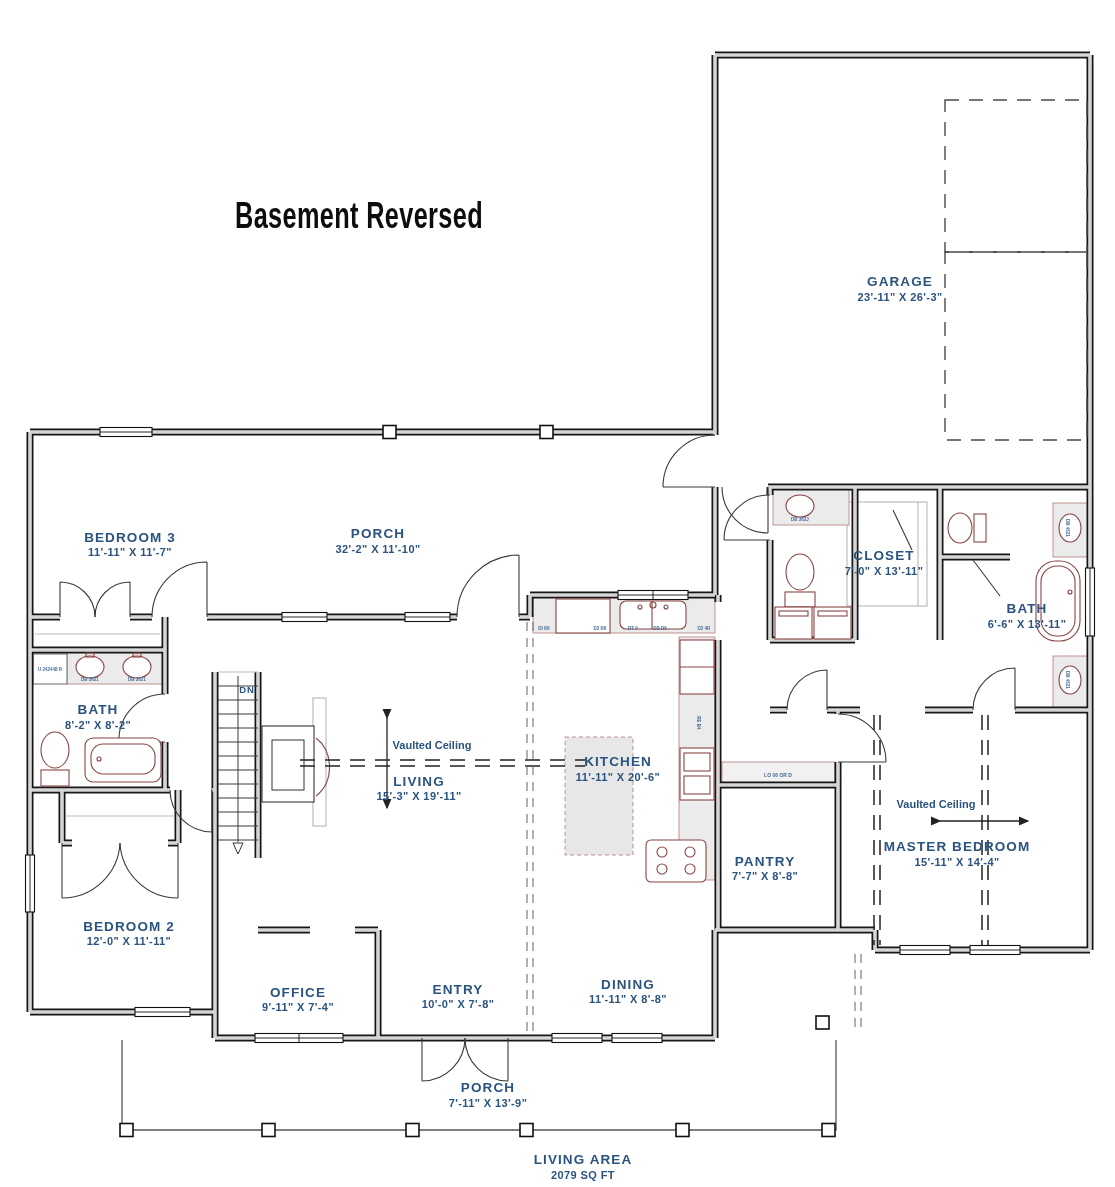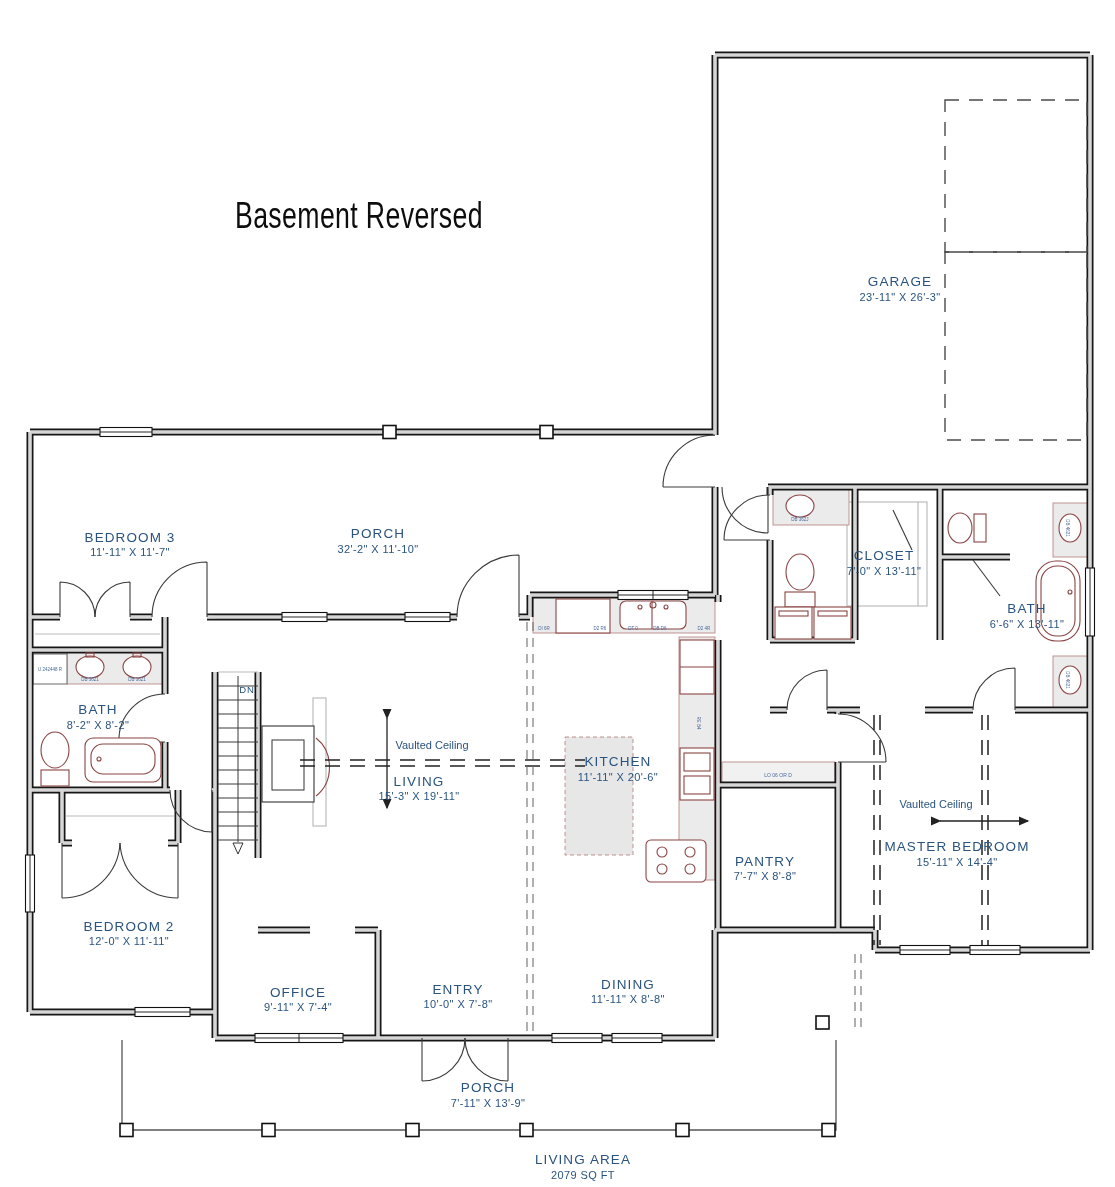--- a/index.html
+++ b/index.html
@@ -1,16 +1,16 @@
 <!DOCTYPE html>
 <html><head>
 <meta charset="utf-8">
 <style>
   html,body{margin:0;padding:0;background:#fff;}
-  #plan{position:relative;width:1115px;height:1187px;background:#fff;overflow:hidden;}
+  #plan{position:relative;width:1115px;height:1187px;background:#fff;overflow:hidden;font-weight:bold;}
   svg{display:block;}
   .wall{stroke:#161616;stroke-width:7;fill:none;stroke-linecap:butt;}
   .wall-core{stroke:#d6d6d6;stroke-width:3.6;fill:none;stroke-linecap:butt;}
   .door{stroke:#3a3a3a;stroke-width:1.1;fill:none;}
   .fix{stroke:#8a4444;stroke-width:1.1;fill:none;}
   .fixf{stroke:#8a4444;stroke-width:1.1;fill:#fff;}
   .counter{fill:#ebebeb;stroke:#b27a7a;stroke-width:0.8;}
   .grayline{stroke:#bcbcbc;stroke-width:1.2;fill:none;}
   .porchline{stroke:#555;stroke-width:1.3;fill:none;}
   .post{fill:#fff;stroke:#111;stroke-width:1.6;}

